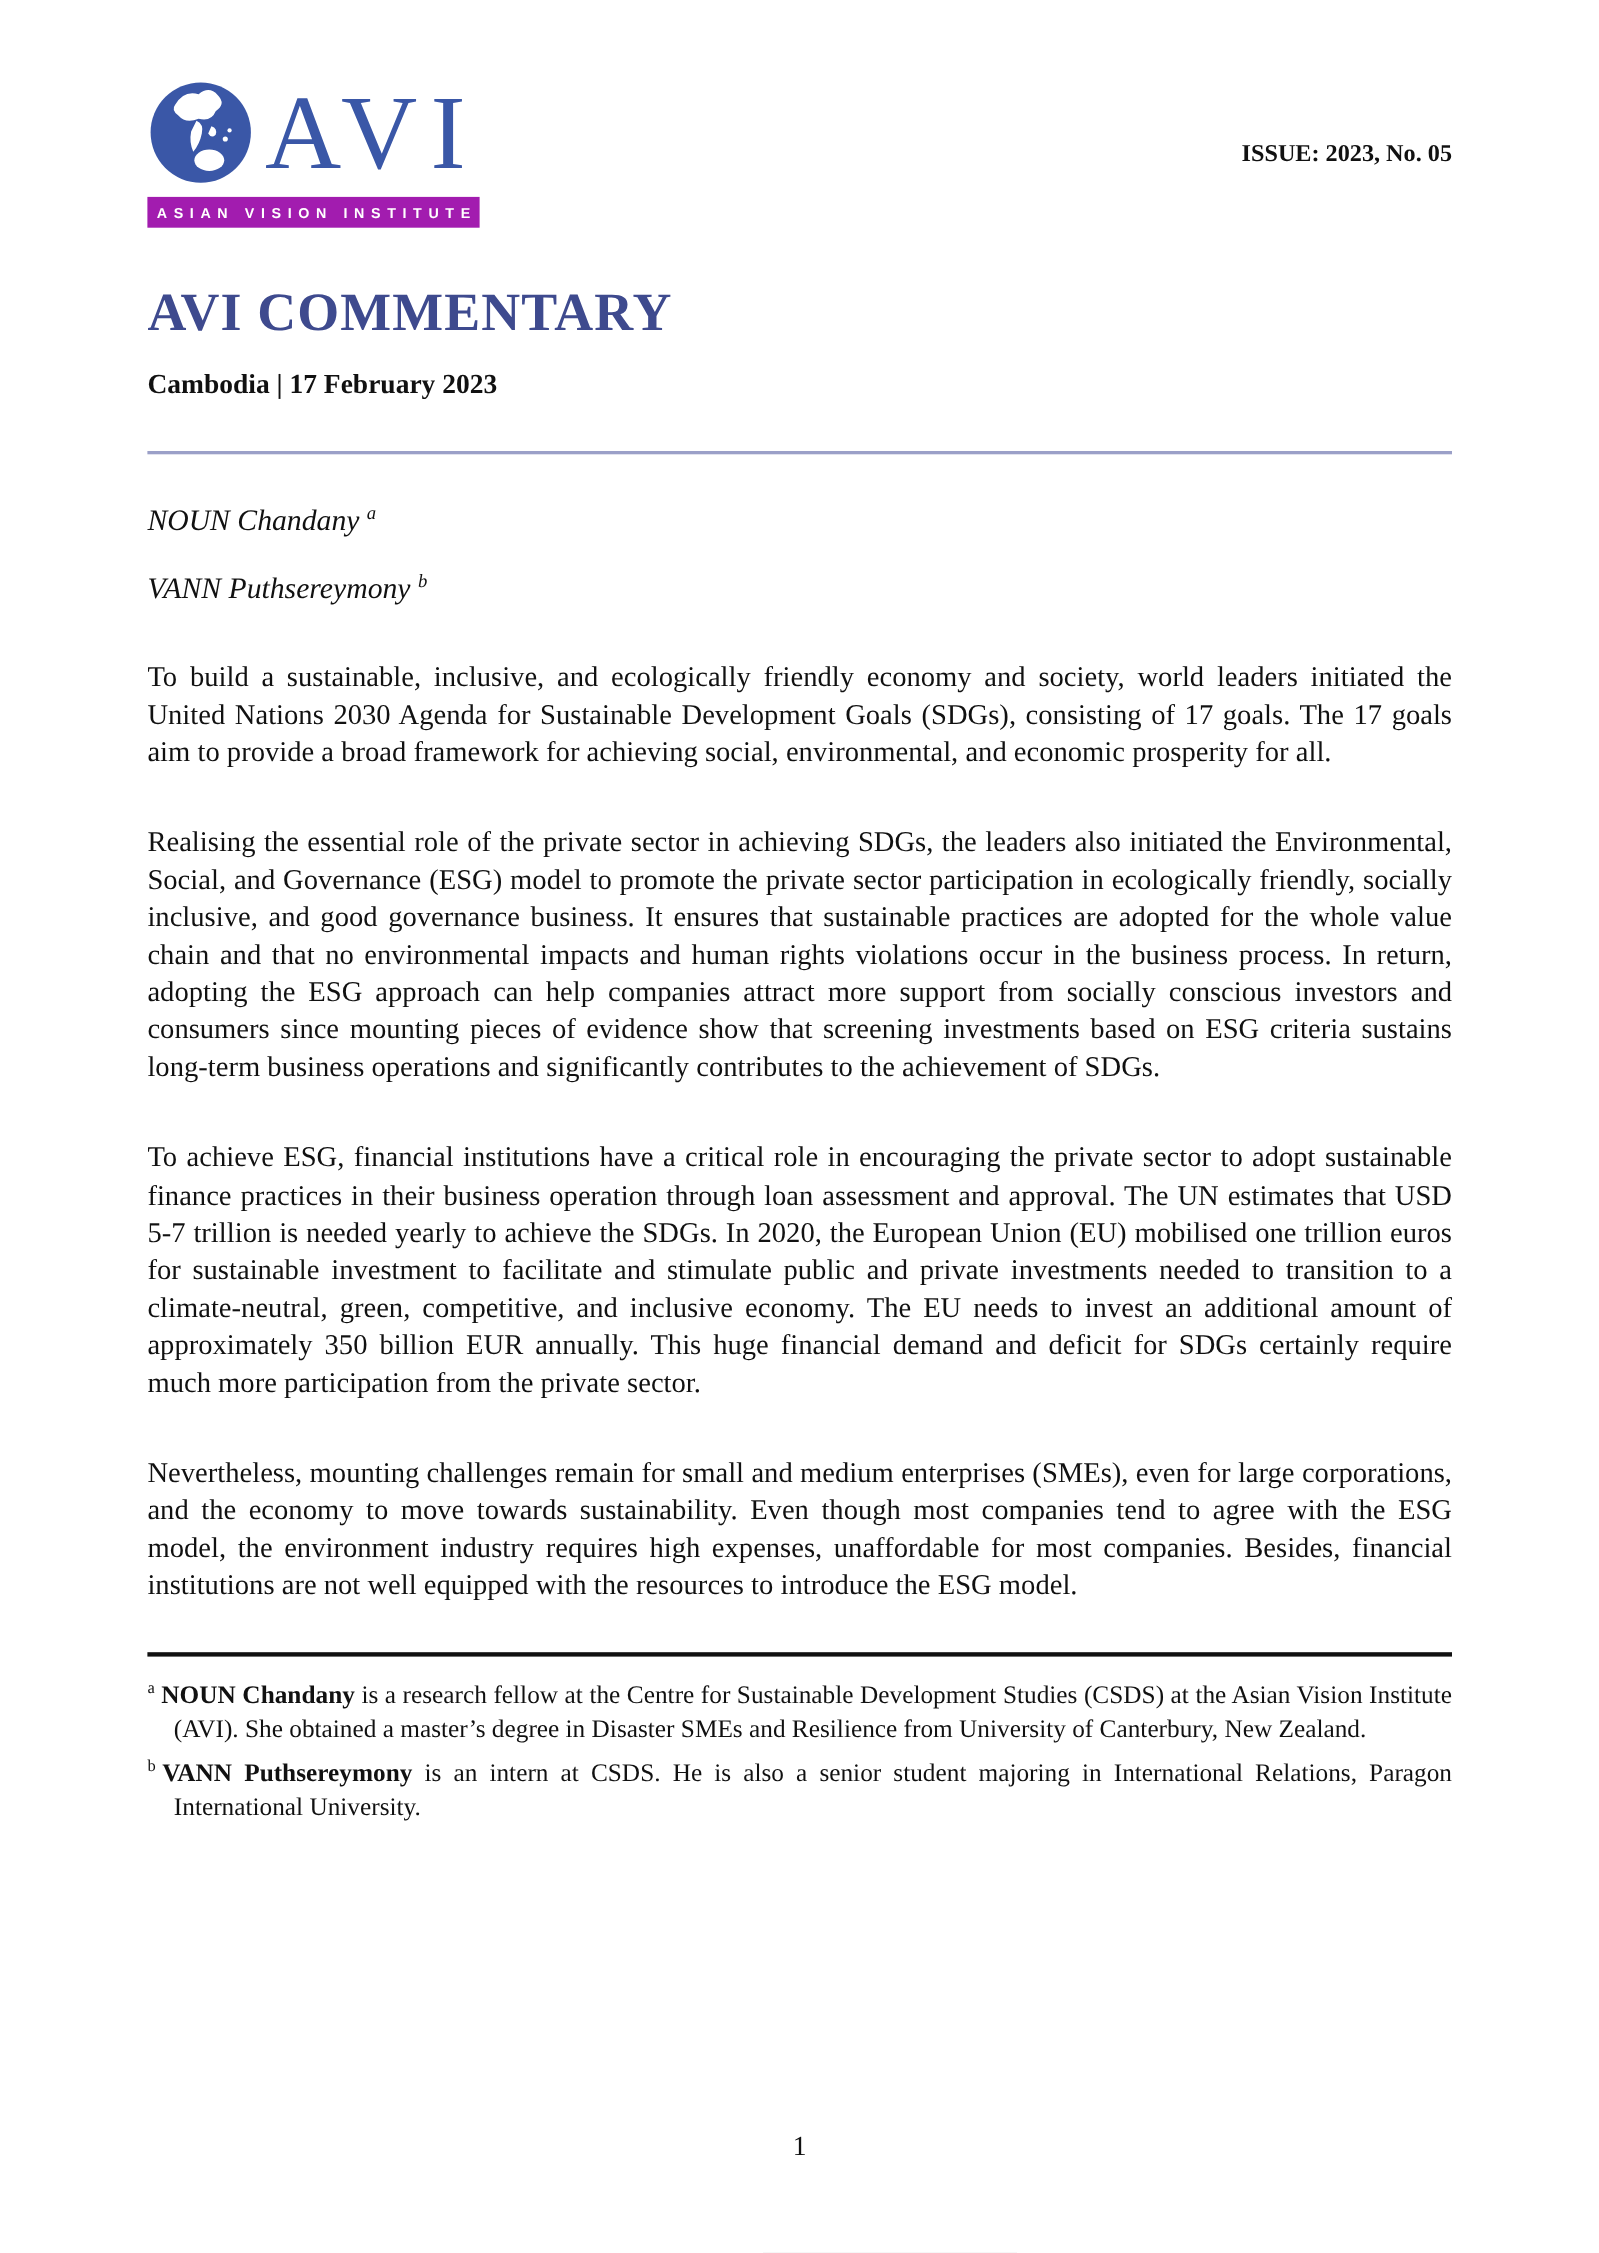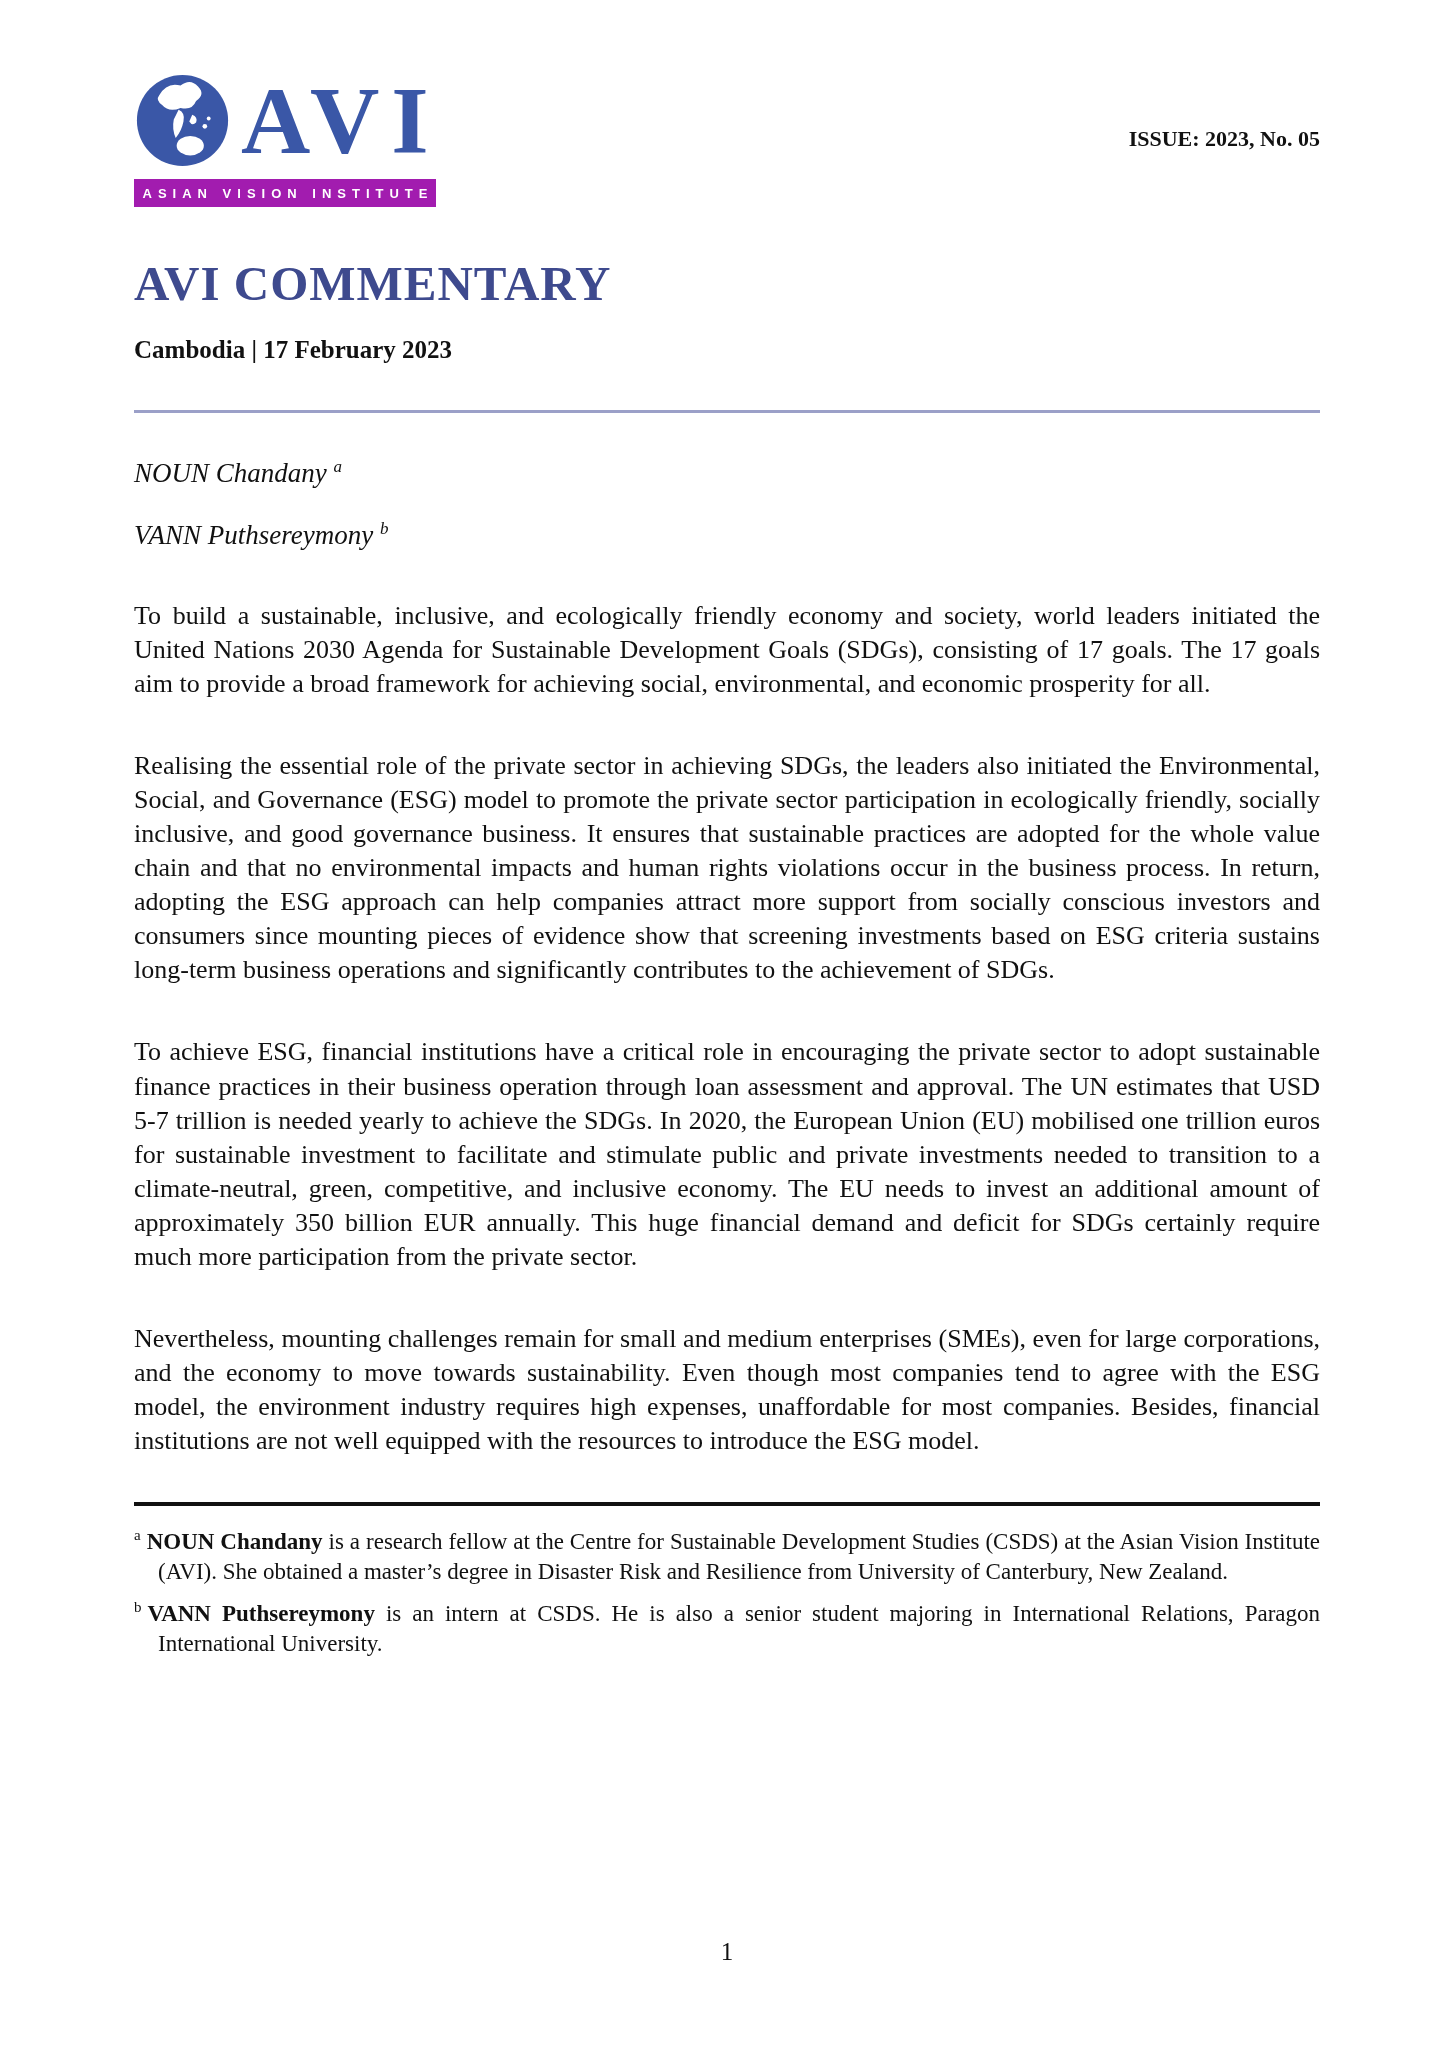--- a/index.html
+++ b/index.html
@@ -16,21 +16,21 @@
     color: #111111;
   }
 
   
   .header { display: flex; justify-content: space-between; align-items: flex-start; }
   .logo-block { display: inline-block; }
   .logo-top { display: flex; align-items: center; }
   .globe { width: 97px; height: 97px; display: block; }
   .logo-acronym {
     font-family: "Liberation Serif", serif;
-    font-weight: bold;
+    font-weight: normal;
     font-size: 96px;
     line-height: 0.95;
     letter-spacing: 12px;
     color: #3A57A7;
     margin-left: 10px;
   }
   .logo-banner {
     margin-top: 10px;
     width: 302px;
     background: #a21caf;
@@ -138,19 +138,19 @@
   <p class="author first"><span>NOUN Chandany</span> <sup>a</sup></p>
   <p class="author"><span>VANN Puthsereymony</span> <sup>b</sup></p>
 
   <p class="body-para">To build a sustainable, inclusive, and ecologically friendly economy and society, world leaders initiated the United Nations 2030 Agenda for Sustainable Development Goals (SDGs), consisting of 17 goals. The 17 goals aim to provide a broad framework for achieving social, environmental, and economic prosperity for all.</p>
   <p class="body-para">Realising the essential role of the private sector in achieving SDGs, the leaders also initiated the Environmental, Social, and Governance (ESG) model to promote the private sector participation in ecologically friendly, socially inclusive, and good governance business. It ensures that sustainable practices are adopted for the whole value chain and that no environmental impacts and human rights violations occur in the business process. In return, adopting the ESG approach can help companies attract more support from socially conscious investors and consumers since mounting pieces of evidence show that screening investments based on ESG criteria sustains long-term business operations and significantly contributes to the achievement of SDGs.</p>
   <p class="body-para">To achieve ESG, financial institutions have a critical role in encouraging the private sector to adopt sustainable finance practices in their business operation through loan assessment and approval. The UN estimates that USD 5-7 trillion is needed yearly to achieve the SDGs. In 2020, the European Union (EU) mobilised one trillion euros for sustainable investment to facilitate and stimulate public and private investments needed to transition to a climate-neutral, green, competitive, and inclusive economy. The EU needs to invest an additional amount of approximately 350 billion EUR annually. This huge financial demand and deficit for SDGs certainly require much more participation from the private sector.</p>
   <p class="body-para">Nevertheless, mounting challenges remain for small and medium enterprises (SMEs), even for large corporations, and the economy to move towards sustainability. Even though most companies tend to agree with the ESG model, the environment industry requires high expenses, unaffordable for most companies. Besides, financial institutions are not well equipped with the resources to introduce the ESG model.</p>
 
   <div class="footnotes">
     <hr class="footnote-rule">
-    <div class="footnote first"><sup>a</sup><b>NOUN Chandany</b><span> is a research fellow at the Centre for Sustainable Development Studies (CSDS) at the Asian Vision Institute (AVI). She obtained a master’s degree in Disaster Risk and Resilience from University of Canterbury, New Zealand.</span></div>
+    <div class="footnote first"><sup>a</sup><b>NOUN Chandany</b><span> is a research fellow at the Centre for Sustainable Development Studies (CSDS) at the Asian Vision Institute (AVI). She obtained a master’s degree in Disaster SMEs and Resilience from University of Canterbury, New Zealand.</span></div>
     <div class="footnote"><sup>b</sup><b>VANN Puthsereymony</b><span> is an intern at CSDS. He is also a senior student majoring in International Relations, Paragon International University.</span></div>
   </div>
 
   <div class="page-number">1</div>
 
 </div>
 
 </body></html>

